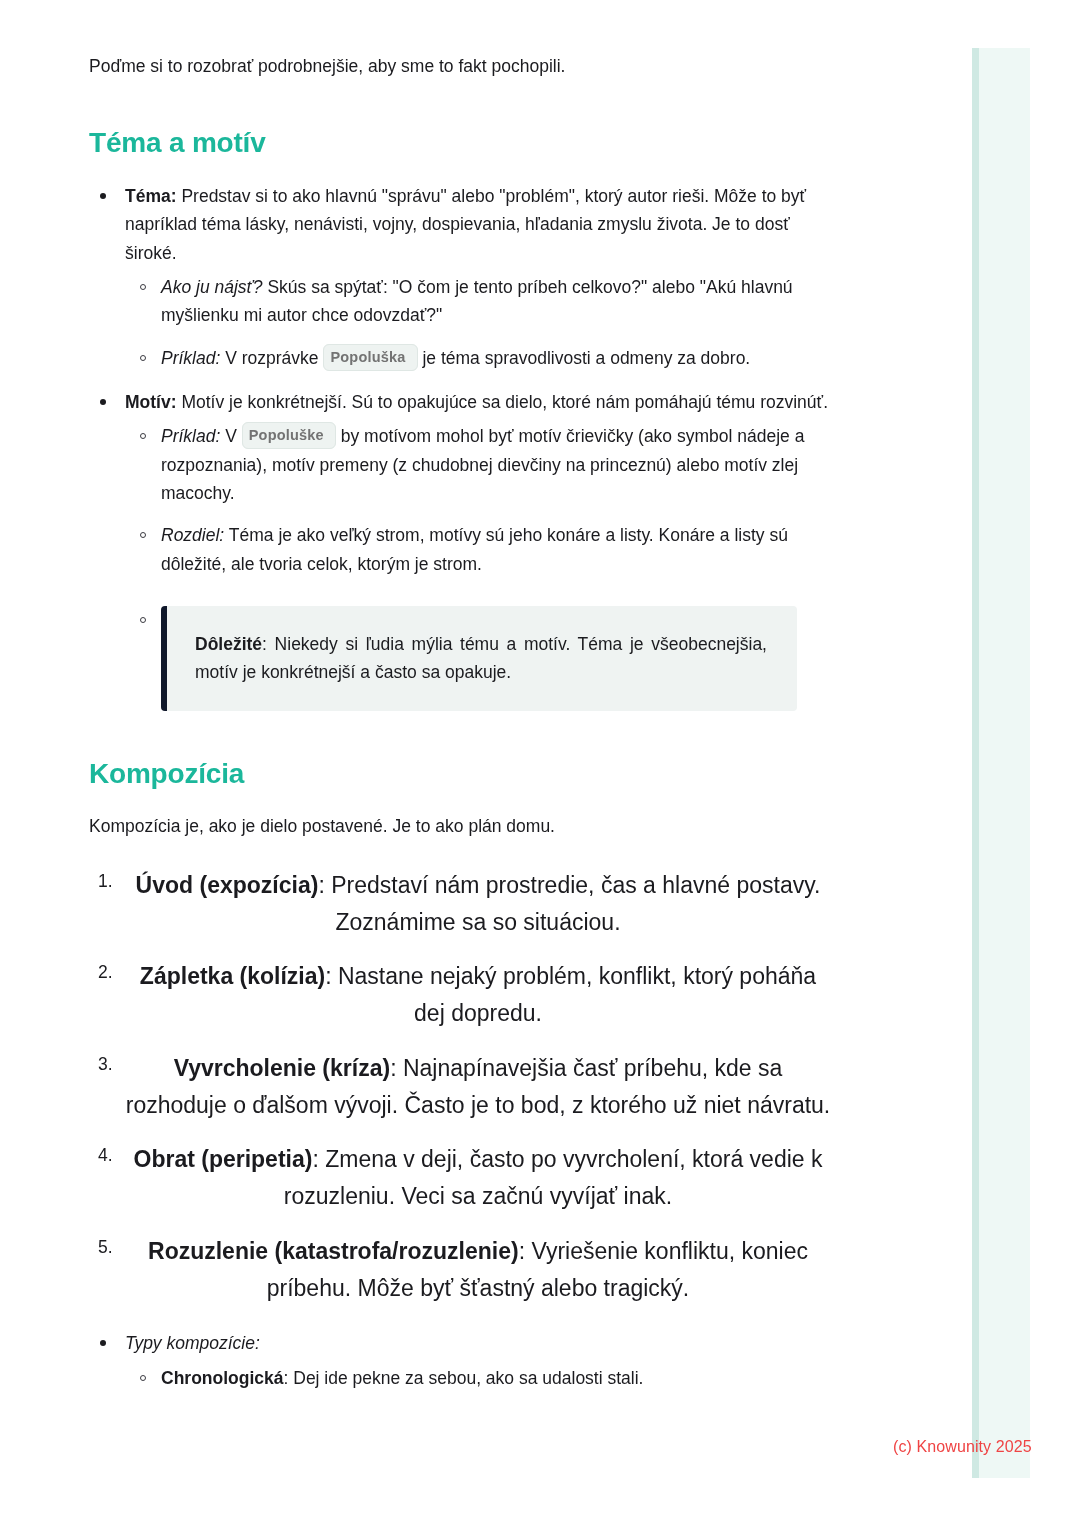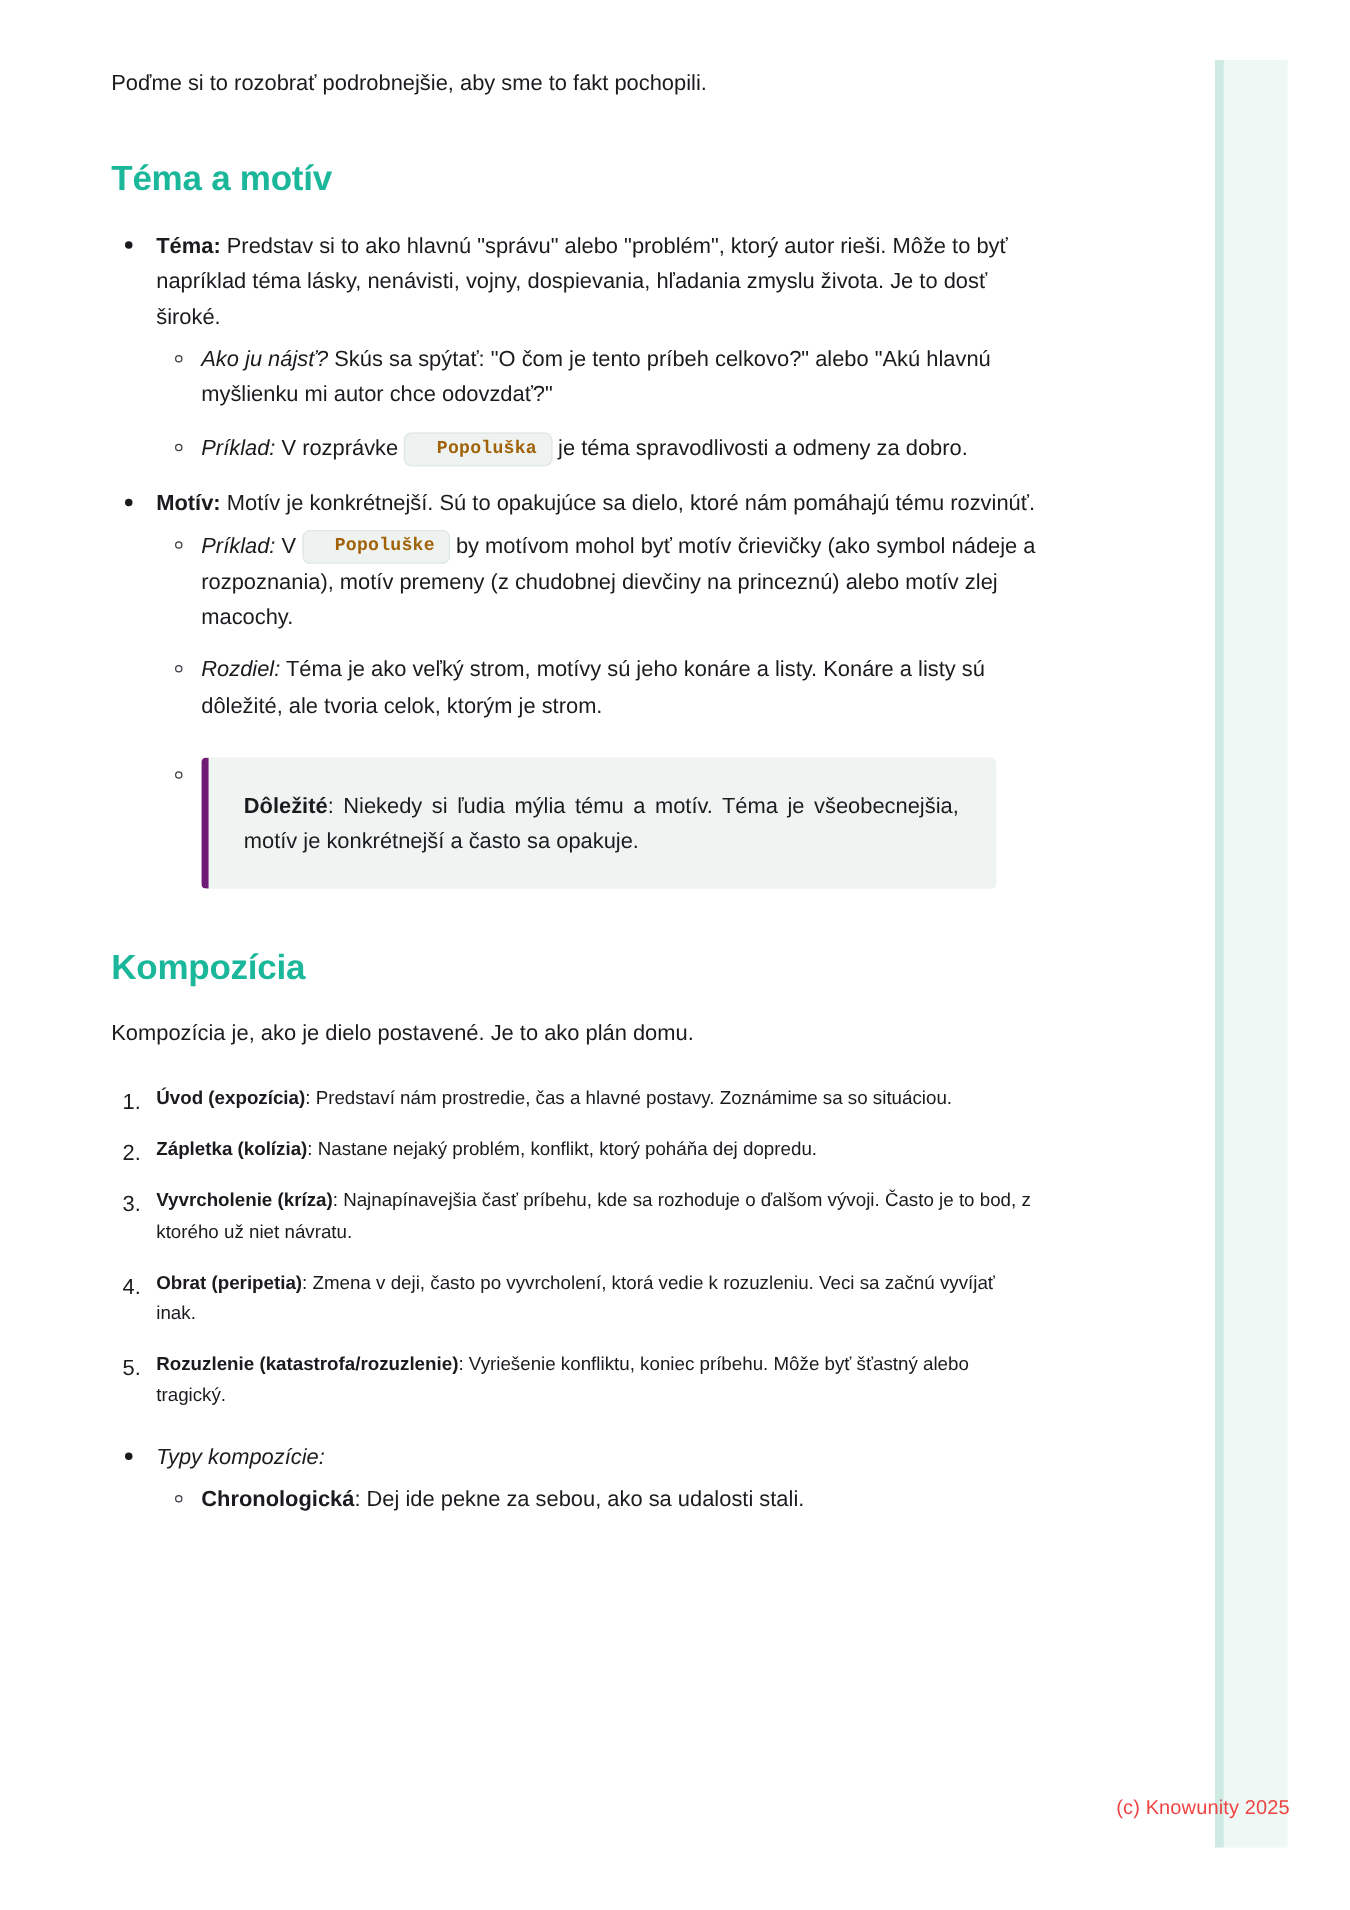--- a/index.html
+++ b/index.html
@@ -119,56 +119,57 @@
     list-style: none;
     counter-reset: step;
     margin: 26px 0 0 0;
     padding: 0;
   }
   ol.numbered > li {
     position: relative;
     counter-increment: step;
     padding-left: 36px;
     margin-bottom: 17px;
-    font-size: 15px;
-    line-height: 1.62;
+    font-size: 23px;
+    line-height: 1.62;
+    text-align: center;
   }
   ol.numbered > li::before {
     content: counter(step) ".";
     position: absolute;
     left: 9px;
     top: 0;
     font-size: 17.5px;
     line-height: 1.62;
     color: #1b1b1f;
   }
 
   strong { font-weight: 700; }
   em { font-style: italic; }
 
   
   code.chip {
-    font-family: Liberation Mono, monospace;
+    font-family: Liberation Sans, sans-serif;
     font-size: 14.5px;
     font-weight: 700;
-    color: #a16207;
+    color: #737373;
     background: #eef3f1;
     border: 1px solid #dfe7e4;
     border-radius: 6px;
-    padding: 4px 11px 5px 25px;
+    padding: 4px 11px 5px 6px;
     white-space: nowrap;
     vertical-align: 2px;
     letter-spacing: 0.2px;
   }
 
   
   li.callout-item { margin-top: 28px; margin-bottom: 8px; }
   .callout {
     background: #eff3f2;
-    border-left: 6px solid #701a75;
+    border-left: 6px solid #0f172a;
     border-radius: 4px;
     padding: 24px 30px 24px 28px;
     margin-left: 0;
     width: 636px;
     box-sizing: border-box;
   }
   .callout p {
     margin: 0;
     font-size: 17.5px;
     line-height: 1.62;

